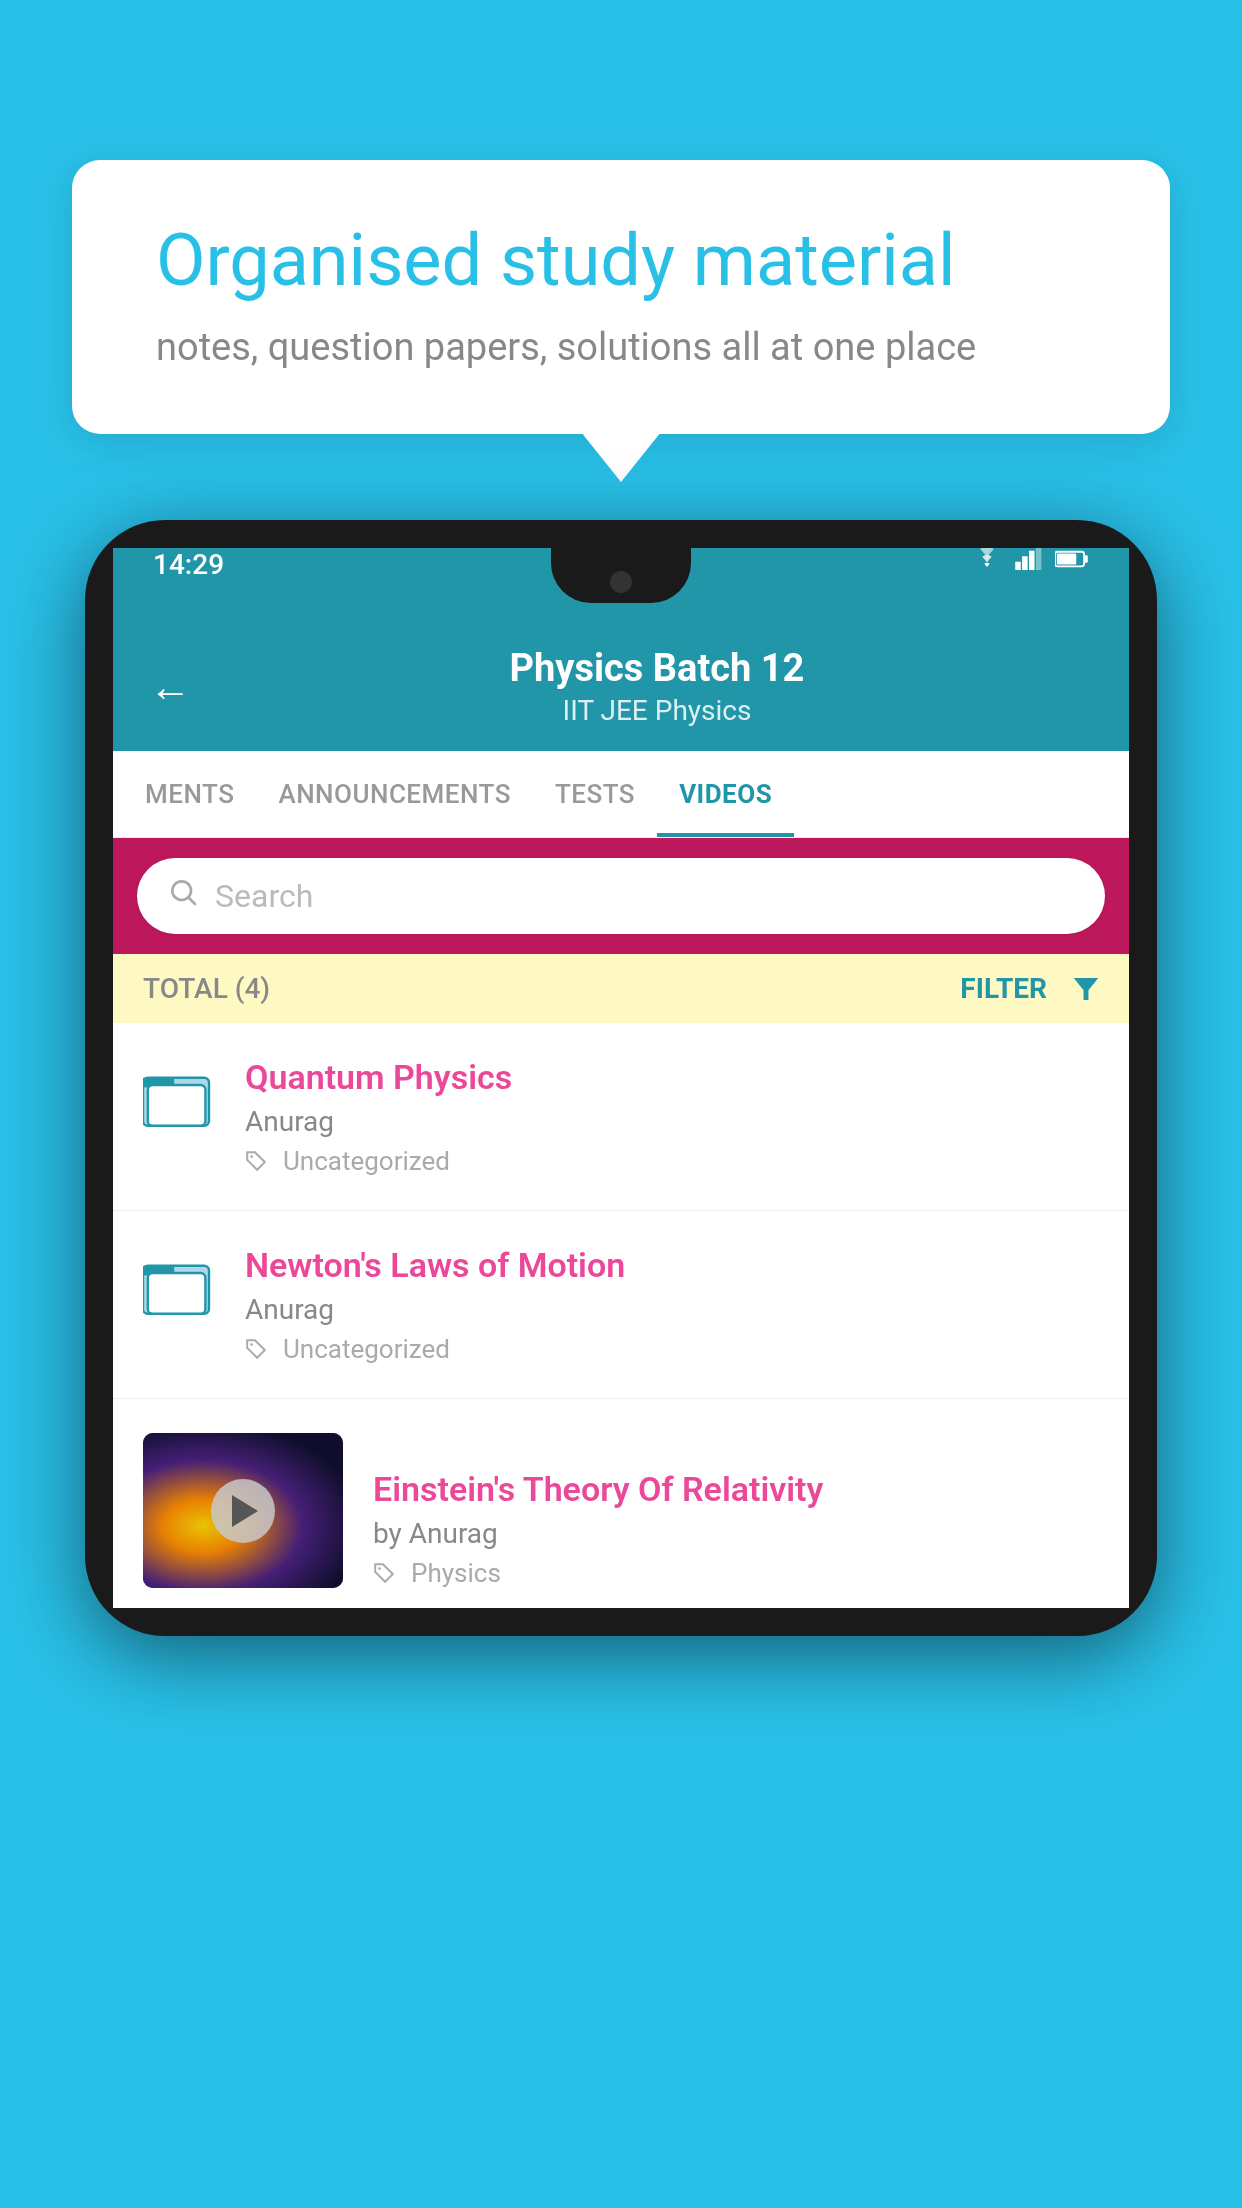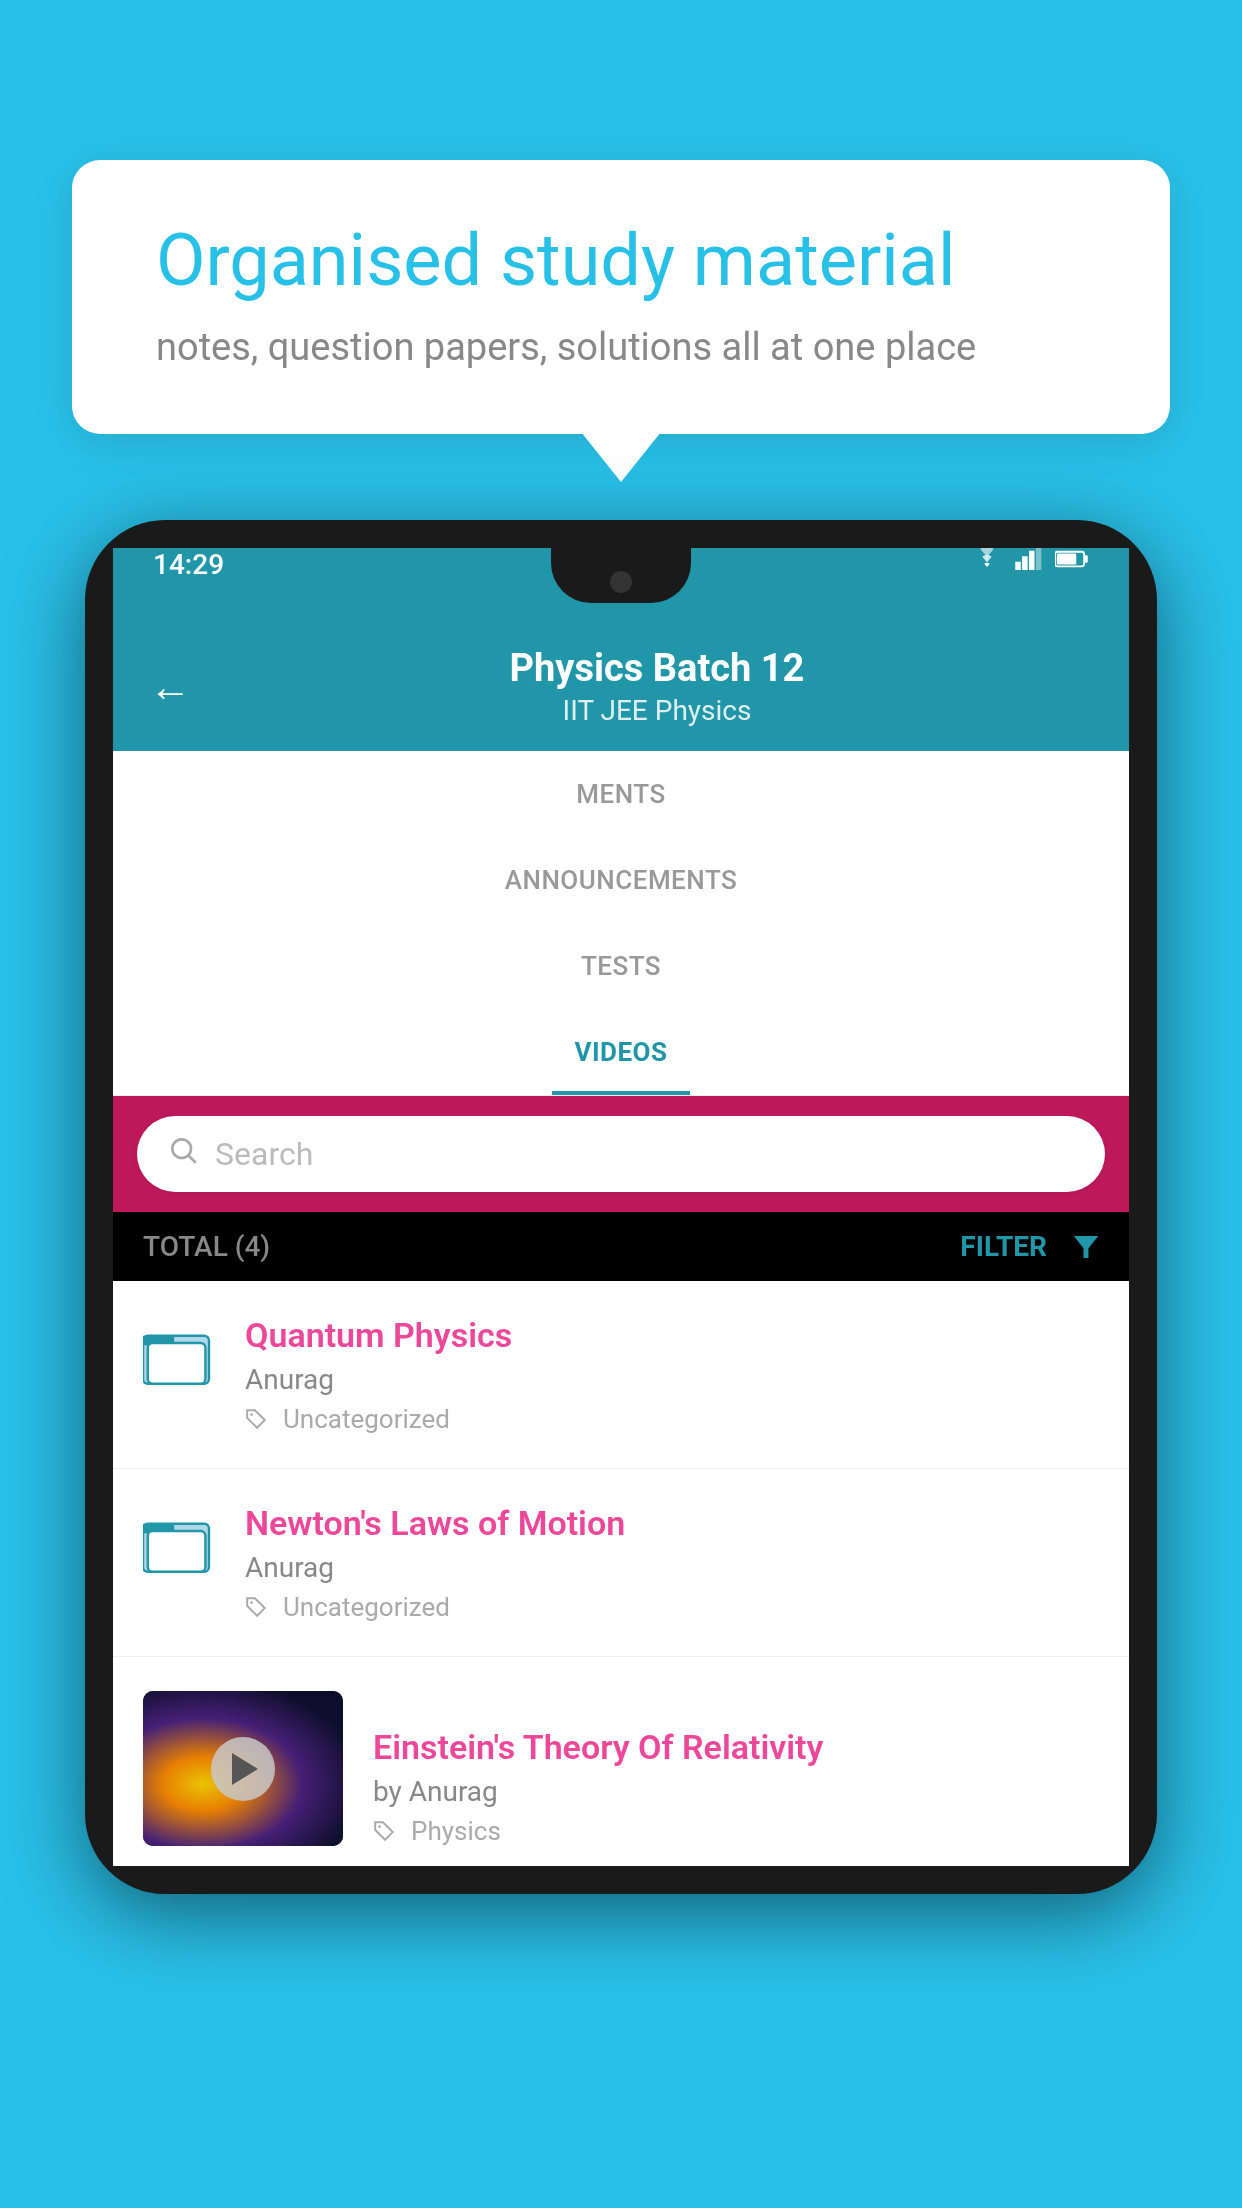--- a/index.html
+++ b/index.html
@@ -159,21 +159,20 @@
       margin-top: 4px;
     }
 
     
     .tabs-bar {
       background: white;
       display: flex;
       align-items: center;
       border-bottom: 1px solid #eee;
       padding: 0 10px;
-      flex-direction: column;
     }
 
     .tab-item {
       padding: 28px 22px;
       font-size: 26px;
       font-weight: 500;
       color: #999;
       text-transform: uppercase;
       letter-spacing: 0.5px;
       cursor: pointer;
@@ -216,21 +215,21 @@
       font-size: 32px;
     }
 
     .search-placeholder {
       color: #bbb;
       font-size: 32px;
     }
 
     
     .filter-bar {
-      background: #000000;
+      background: #fef9c3;
       padding: 18px 30px;
       display: flex;
       align-items: center;
       justify-content: space-between;
     }
 
     .total-count {
       color: #888;
       font-size: 28px;
       font-weight: 500;

